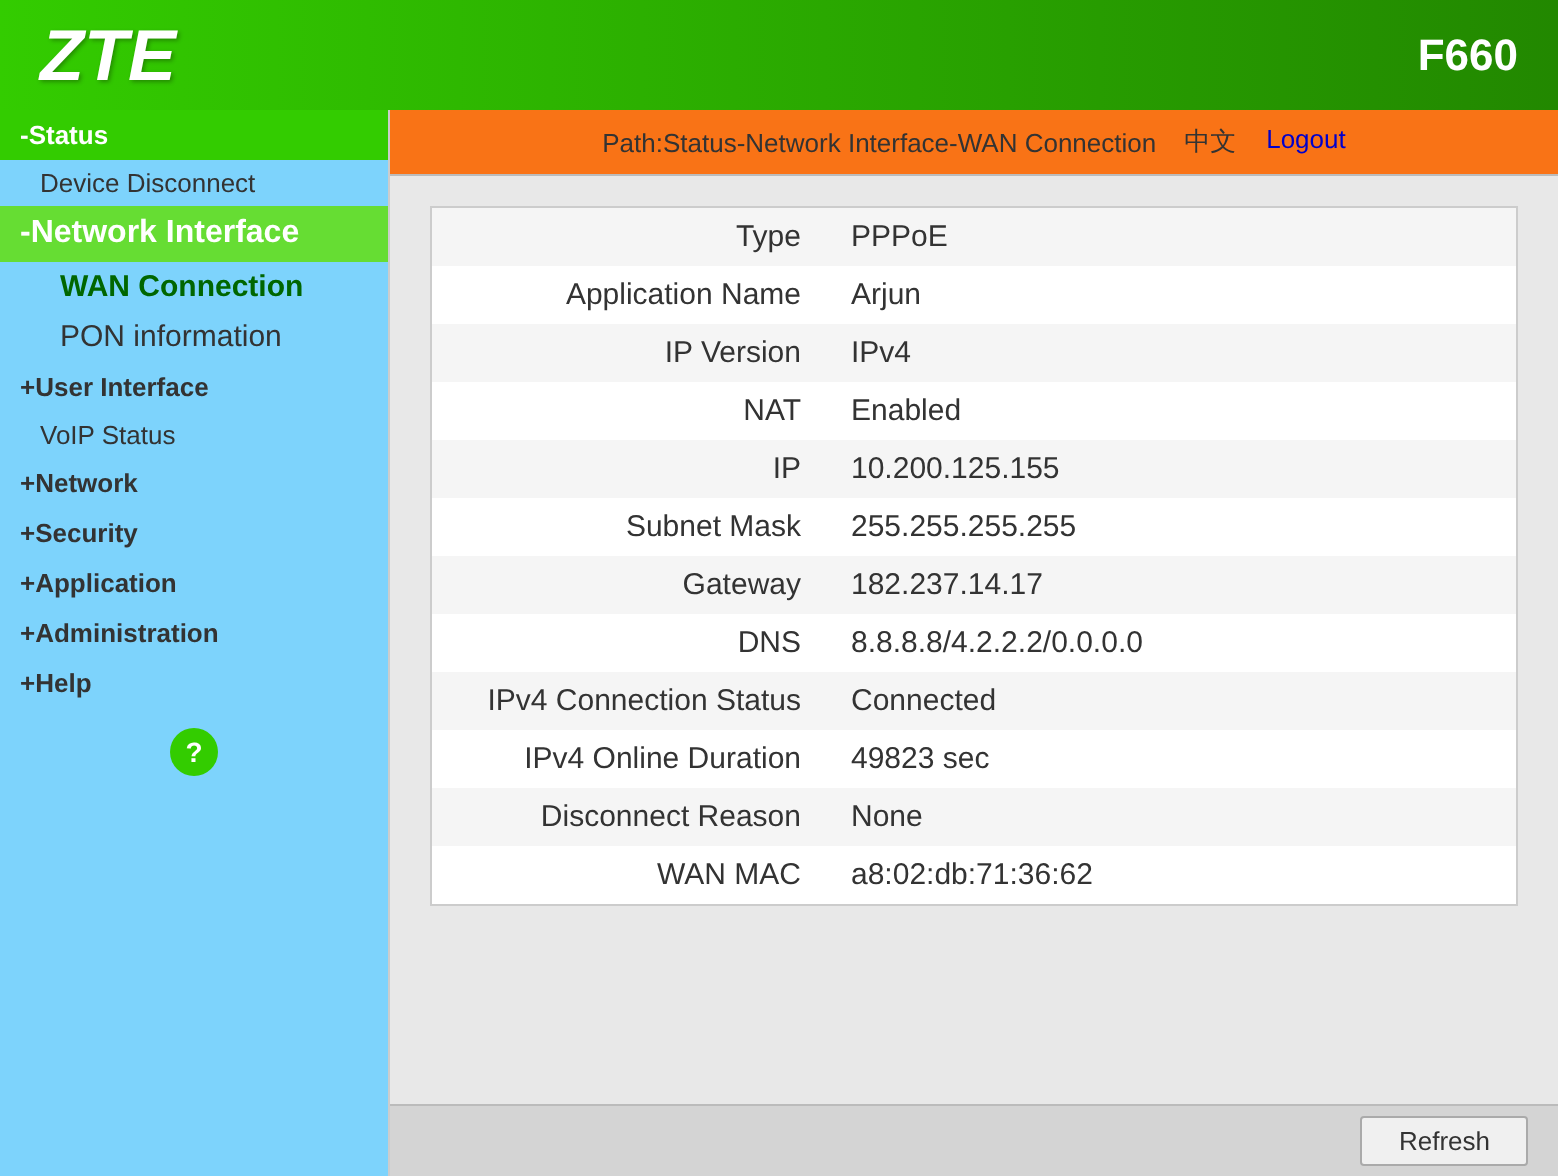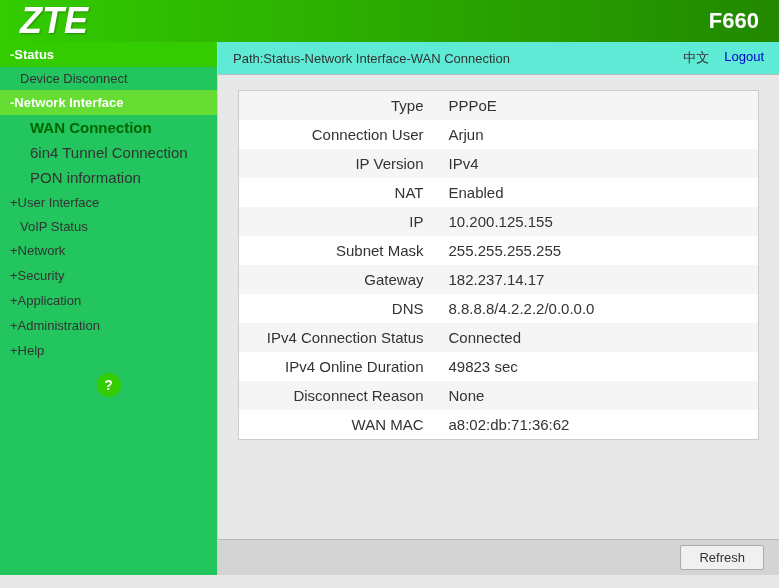--- a/index.html
+++ b/index.html
@@ -1,21 +1,21 @@
 <!DOCTYPE html>
 <html><head>
   <meta charset="utf-8">
   <style>
     * { margin: 0; padding: 0; box-sizing: border-box; }
     body { font-family: Arial, sans-serif; font-size: 13px; background: #e8e8e8; width: 779px; height: 588px; overflow: hidden; }
 
     
     .header {
       background: linear-gradient(to right, #33cc00, #228800);
-      height: 42px;
+      height: 55px;
       display: flex;
       align-items: center;
       justify-content: space-between;
       padding: 0 20px;
       position: relative;
     }
     .header-logo {
       font-size: 36px;
       font-weight: bold;
       color: white;
@@ -29,22 +29,22 @@
     }
 
     
     .layout {
       display: flex;
       height: calc(588px - 55px);
     }
 
     
     .sidebar {
-      width: 218px;
-      background: #22c55e;
+      width: 195px;
+      background: #7dd3fc;
       border-right: 1px solid #ccc;
       flex-shrink: 0;
       padding-bottom: 10px;
     }
     .sidebar-section-active {
       background: #33cc00;
       color: white;
       font-weight: bold;
       padding: 5px 10px;
       font-size: 13px;
@@ -53,36 +53,36 @@
       padding: 4px 10px 4px 20px;
       color: #333;
       cursor: pointer;
       font-size: 13px;
     }
     .sidebar-subsection-active {
       background: #66dd33;
       color: white;
       font-weight: bold;
       padding: 5px 10px 5px 10px;
-      font-size: 13px;
+      font-size: 16px;
       cursor: pointer;
     }
     .sidebar-subitem {
       padding: 4px 10px 4px 30px;
       color: #333;
       cursor: pointer;
       font-size: 15px;
     }
     .sidebar-subitem.active-sub {
       color: #006600;
       font-weight: bold;
     }
     .sidebar-section-collapsed {
       padding: 5px 10px;
-      font-weight: normal;
+      font-weight: bold;
       color: #333;
       cursor: pointer;
       font-size: 13px;
     }
     .sidebar-help {
       display: flex;
       justify-content: center;
       margin-top: 10px;
     }
     .help-btn {
@@ -100,25 +100,25 @@
     }
 
     
     .main-content {
       flex: 1;
       display: flex;
       flex-direction: column;
       background: #e8e8e8;
     }
     .breadcrumb-bar {
-      background: #5eead4;
+      background: #f97316;
       padding: 7px 15px;
       display: flex;
       align-items: center;
-      justify-content: space-between;
+      justify-content: center;
       border-bottom: 1px solid #bbb;
       gap: 14px;
     }
     .breadcrumb-text { color: #333; font-size: 13px; }
     .breadcrumb-actions { display: flex; gap: 15px; }
     .lang-link { color: #333; text-decoration: none; font-size: 13px; }
     .logout-link { color: #0000cc; font-size: 13px; cursor: pointer; }
 
     
     .info-area {
@@ -177,21 +177,20 @@
   <span class="header-model">F660</span>
 </div>
 
 <div class="layout">
 
   <div class="sidebar">
     <div class="sidebar-section-active">-Status</div>
     <div class="sidebar-item">Device Disconnect</div>
     <div class="sidebar-subsection-active">-Network Interface</div>
     <div class="sidebar-subitem active-sub">WAN Connection</div>
-    <div class="sidebar-subitem">6in4 Tunnel Connection</div>
     <div class="sidebar-subitem">PON information</div>
     <div class="sidebar-section-collapsed">+User Interface</div>
     <div class="sidebar-item">VoIP Status</div>
     <div class="sidebar-section-collapsed">+Network</div>
     <div class="sidebar-section-collapsed">+Security</div>
     <div class="sidebar-section-collapsed">+Application</div>
     <div class="sidebar-section-collapsed">+Administration</div>
     <div class="sidebar-section-collapsed">+Help</div>
     <div class="sidebar-help">
       <div class="help-btn">?</div>
@@ -209,21 +208,21 @@
     </div>
 
     <div class="info-area">
       <table class="info-table">
         <tbody id="info-tbody">
         <tr>
               <td class="label-cell">Type</td>
               <td class="value-cell">PPPoE</td>
             </tr>
             <tr>
-              <td class="label-cell">Connection User</td>
+              <td class="label-cell">Application Name</td>
               <td class="value-cell">Arjun</td>
             </tr>
             <tr>
               <td class="label-cell">IP Version</td>
               <td class="value-cell">IPv4</td>
             </tr>
             <tr>
               <td class="label-cell">NAT</td>
               <td class="value-cell">Enabled</td>
             </tr>

